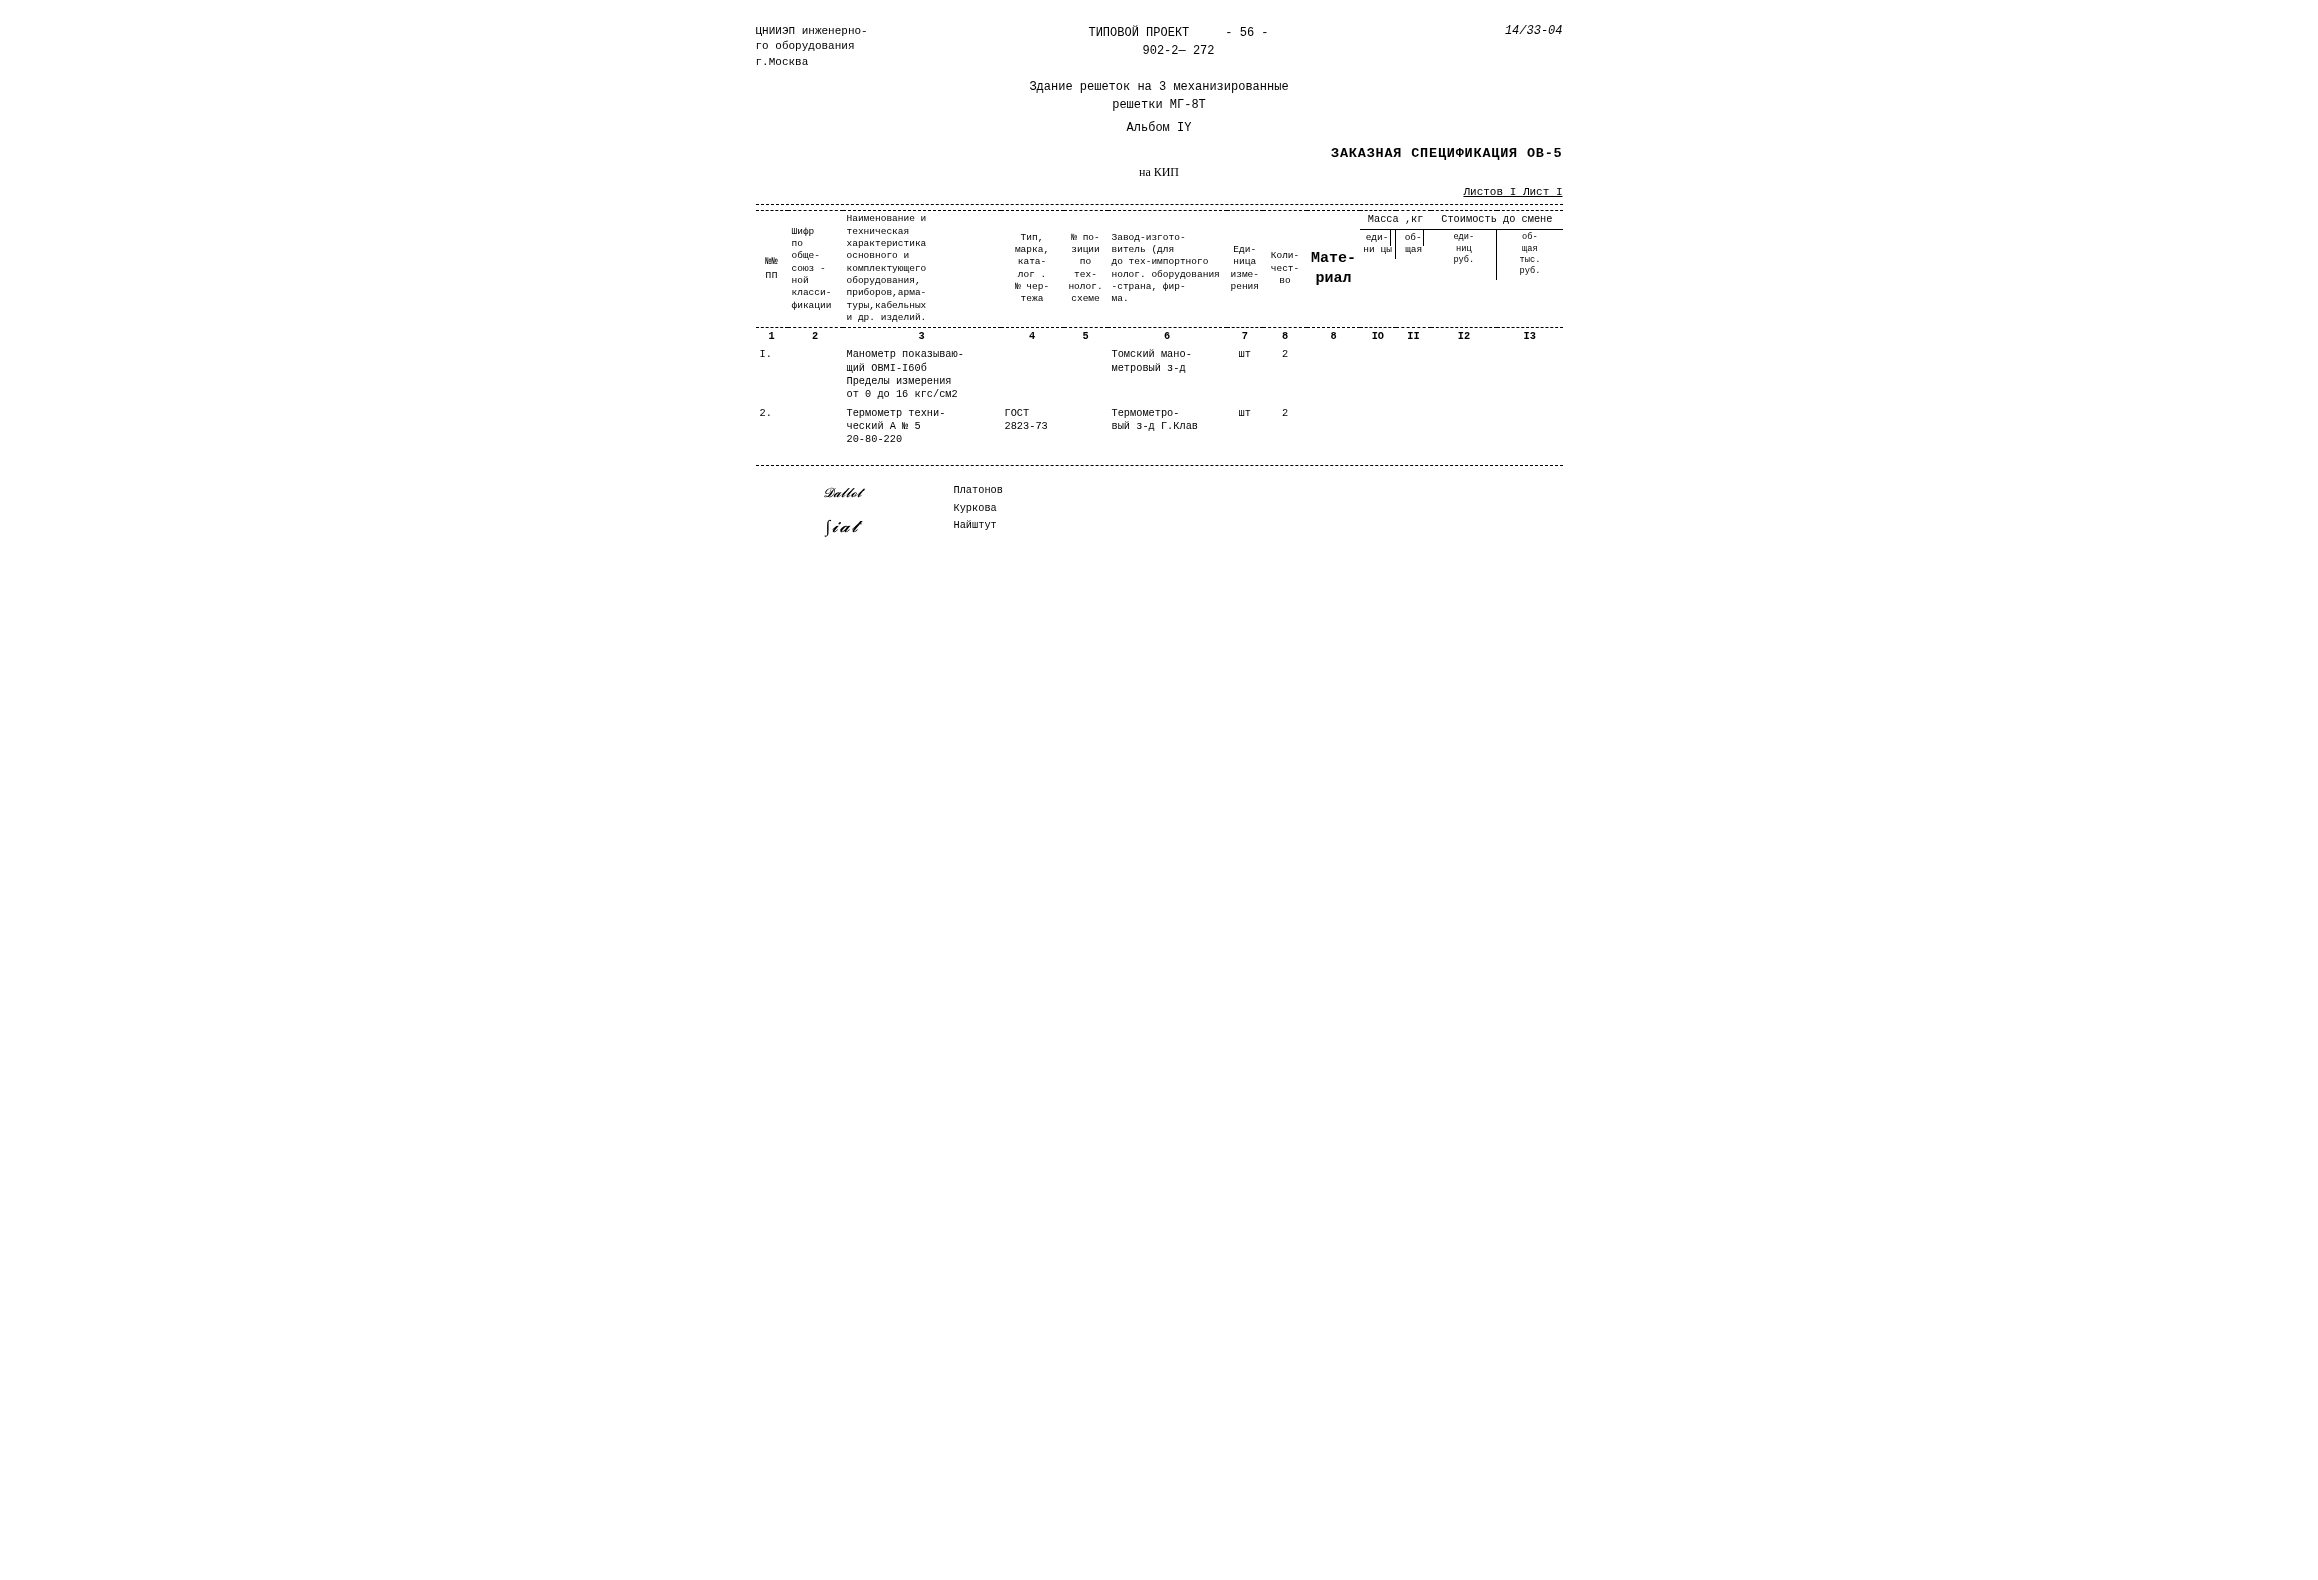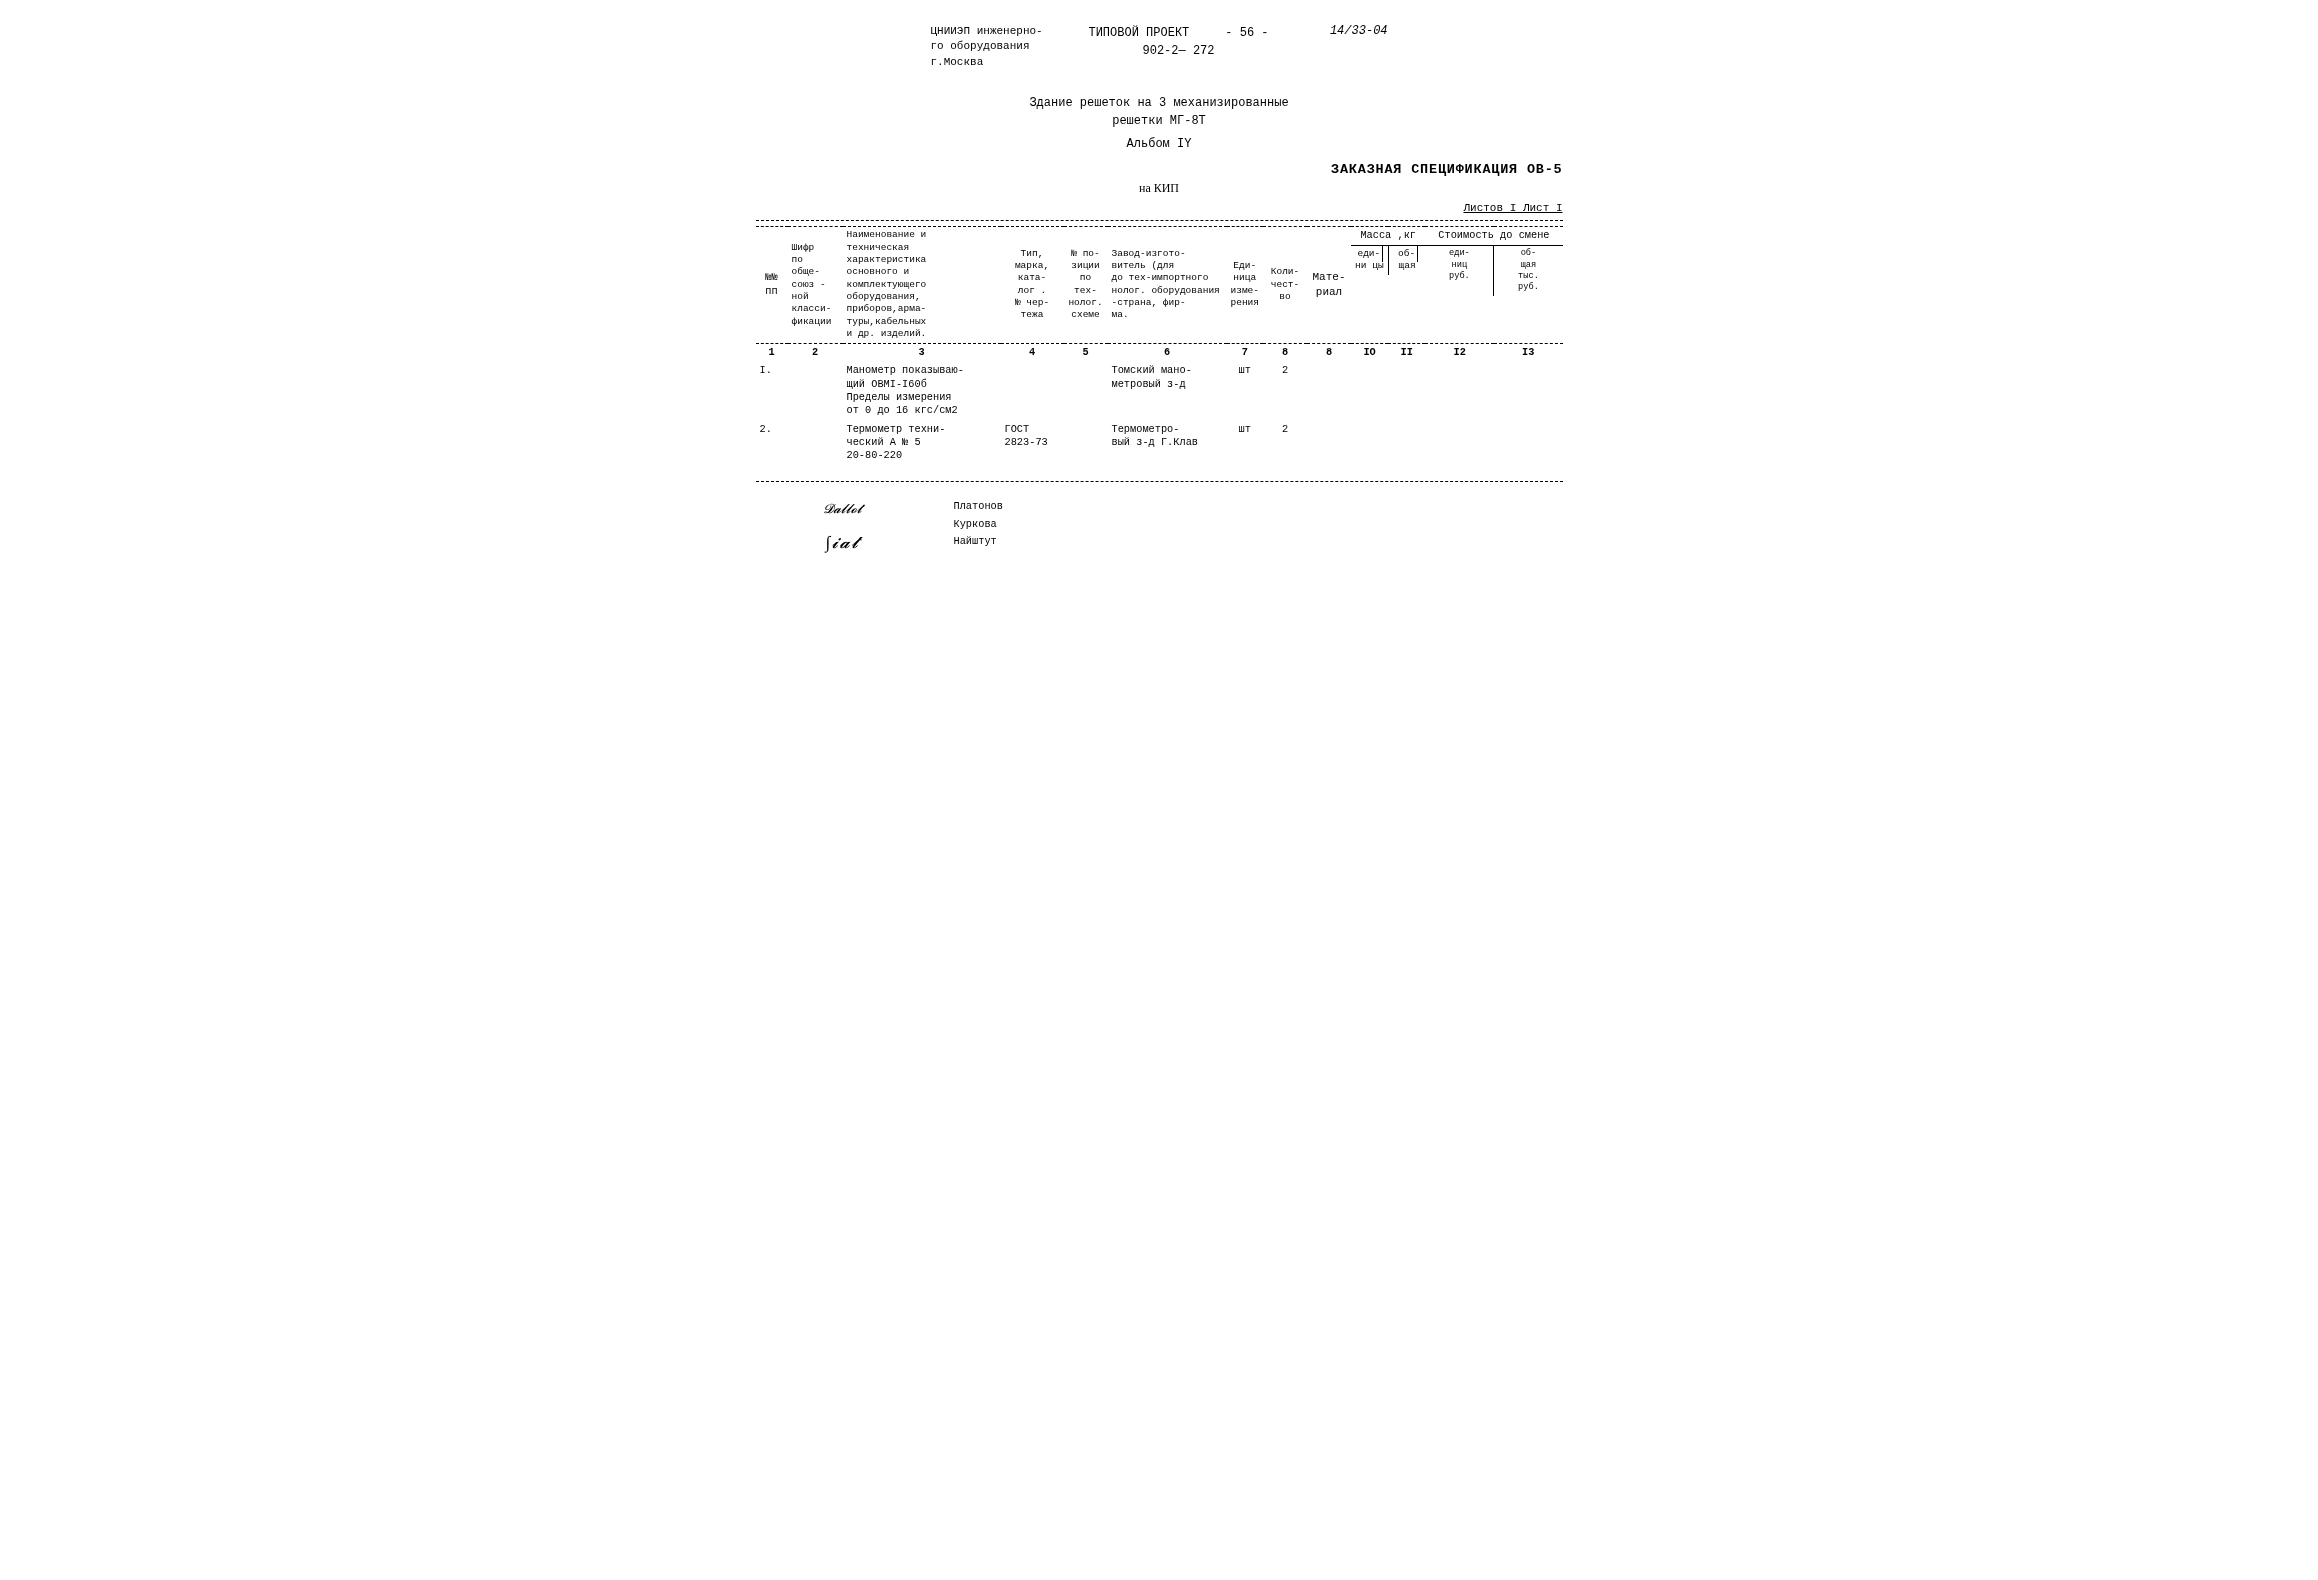--- a/index.html
+++ b/index.html
@@ -8,23 +8,23 @@
       font-family: 'Courier New', Courier, monospace;
       font-size: 12px;
       color: #000;
       padding: 24px 32px;
       max-width: 871px;
       margin: 0 auto;
     }
 
     .header-section {
       display: flex;
-      justify-content: center;
+      justify-content: space-between;
       align-items: flex-start;
-      margin-bottom: 24px;
+      margin-bottom: 8px;
     }
 
     .header-left {
       font-size: 11px;
       line-height: 1.4;
       width: 158px;
     }
 
     .header-center {
       text-align: center;
@@ -312,21 +312,21 @@
           <span>Еди-</span><br>
           <span>ница</span><br>
           <span>изме-</span><br>
           <span>рения</span>
         </th>
         <th class="col-qty th-group" style="font-size:9.5px;">
           <span>Коли-</span><br>
           <span>чест-</span><br>
           <span>во</span>
         </th>
-        <th class="col-mat th-group" style="font-size:11px;">
+        <th class="col-mat th-group" style="font-size:15px;font-weight:bold;">
           <span>Мате-</span><br>
           <span>риал</span>
         </th>
         <th class="mass-header-cell" colspan="2" style="padding:0 !important;">
           <div class="mass-header-inner">
             <div class="mass-header-top">Масса ,кг</div>
             <div class="mass-header-bottom">
               <span>
                 <span>еди-</span><br>
                 <span>ни цы</span>

